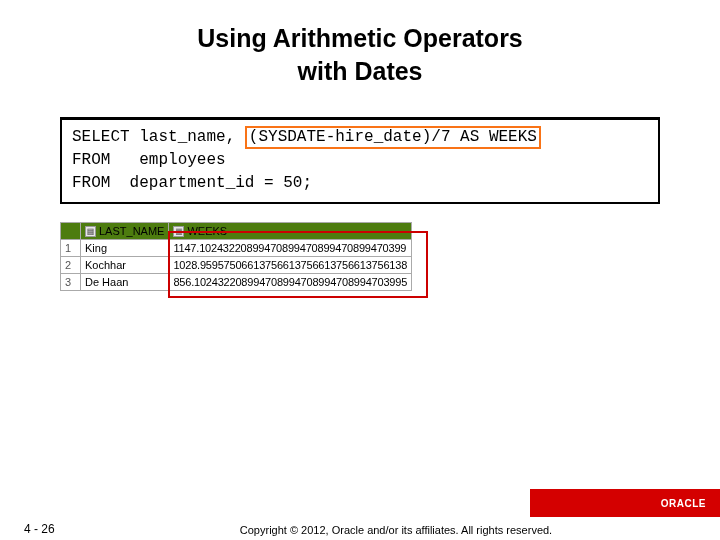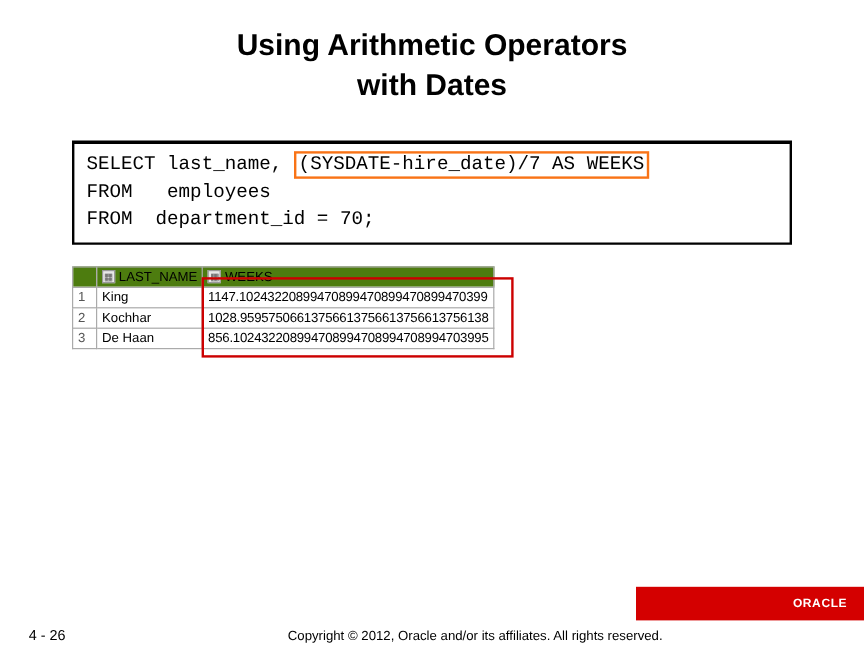--- a/index.html
+++ b/index.html
@@ -123,21 +123,21 @@
 </head>
 <body>
 
 <div class="title-area">
   <div class="title">Using Arithmetic Operators</div>
   <div class="title">with Dates</div>
 </div>
 
 <div class="sql-box"><span>SELECT</span> <span>last_name,</span> <span class="sql-highlight">(SYSDATE-hire_date)/7 AS WEEKS</span>
 <span>FROM</span>   <span>employees</span>
-<span>FROM</span>  <span>department_id = 70;</span></div>
+<span>FROM</span>  <span>department_id = 50;</span></div>
 
 <table class="result-table">
   <tbody>
       <tr>
     <th></th>
     <th><span class="icon">▦</span><span>LAST_NAME</span></th>
     <th><span class="icon">▦</span><span>WEEKS</span></th>
   </tr>
   <tr>
     <td class="rownum">1</td>

